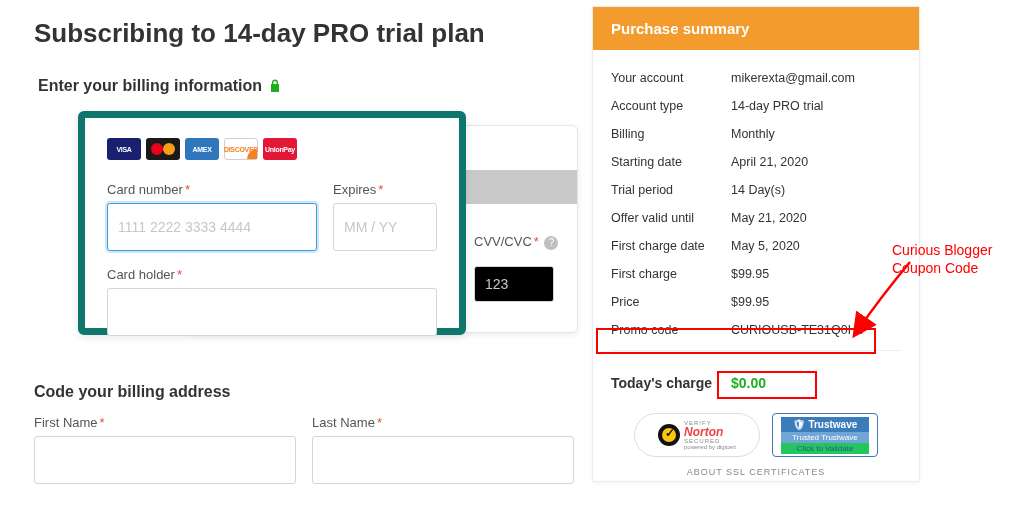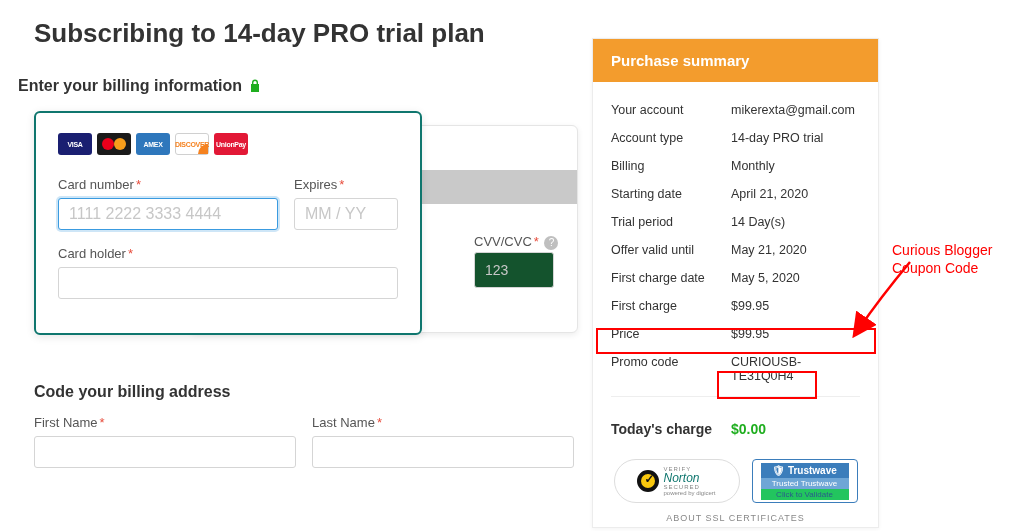--- a/index.html
+++ b/index.html
@@ -16,21 +16,21 @@
   .page-title {
     font-size: 26px;
     font-weight: 600;
     color: #333;
     margin: 18px 0 0 34px;
   }
   .billing-heading {
     font-size: 16px;
     font-weight: 600;
     color: #333;
-    margin: 28px 0 0 18px;
+    margin: 28px 0 0 38px;
   }
   .lock-icon {
     display: inline-block;
     width: 10px; height: 13px;
     vertical-align: -1px;
     margin-left: 4px;
   }
   .form-area {
     position: relative;
     margin: 16px 0 0 34px;
@@ -65,39 +65,40 @@
     background: #bfbfbf;
     color: #fff;
     font-size: 10px;
     line-height: 14px;
     text-align: center;
     vertical-align: middle;
     margin-left: 2px;
   }
   .cvv-input {
     position: absolute;
-    left: 283px; top: 126px;
+    left: 283px; top: 140px;
     width: 80px; height: 36px;
     border: 1px solid #d5d5d5;
     border-radius: 3px;
     padding: 0 10px;
     font-size: 14px;
     color: #999;
-    background: #14532d;
+    background: #000000;
   }
   .cvv-input::placeholder { color: #c7c7c7; }
   .card-front {
     position: relative;
     width: 388px; height: 224px;
     background: #fff;
-    border: 2px solid #0f766e;
+    border: 7px solid #0f766e;
     border-radius: 6px;
     box-shadow: 0 2px 8px rgba(0,0,0,0.10);
     z-index: 2;
     padding: 20px 22px 18px;
+    margin-left: 44px;
   }
   .card-brands {
     display: flex; gap: 5px; margin-bottom: 22px;
   }
   .brand {
     width: 34px; height: 22px;
     border-radius: 3px;
     font-size: 7px;
     font-weight: bold;
     color: #fff;
@@ -116,47 +117,47 @@
   .discover::after{content:"";position:absolute;bottom:0;right:0;width:10px;height:10px;background:#f58220;border-radius:10px 0 0 0;}
   .unionpay { background: #e21836; }
   .field-label {
     font-size: 13px; color: #555; margin-bottom: 6px; display: block;
   }
   .req { color: #e74c3c; margin-left: 2px; }
   .row { display: flex; gap: 16px; margin-bottom: 16px; }
   .col-card { flex: 1; }
   .col-exp { width: 104px; }
   input.text-field {
-    width: 100%; height: 32px;
+    width: 100%; height: 48px;
     border: 1px solid #d5d5d5;
     border-radius: 3px;
     padding: 8px 10px;
-    font-size: 16px;
+    font-size: 14px;
   }
   input.text-field::placeholder { color: #c7c7c7; }
   input.focused {
     border: 1px solid #3a9be0;
     box-shadow: 0 0 0 2px rgba(58,155,224,0.25);
   }
   .address-heading {
     font-size: 16px; font-weight: 600; color: #333;
     margin: 48px 0 0 34px;
   }
   .addr-row {
     display: flex; gap: 16px;
     margin: 14px 0 0 34px;
     width: 540px;
   }
   .addr-col { flex: 1; }
 
   
   .summary {
     position: absolute;
-    left: 592px; top: 38px;
-    width: 287px;
+    left: 592px; top: 6px;
+    width: 328px;
     background: #fff;
     border: 1px solid #ececec;
     box-shadow: 0 1px 4px rgba(0,0,0,0.05);
   }
   .summary-header {
     background: #f39c2d;
     color: #fff;
     font-size: 15px;
     font-weight: 600;
     padding: 13px 18px;
@@ -203,21 +204,21 @@
     width: 22px; height: 22px; border-radius: 50%;
     background: #f9c80e; border: 4px solid #111;
     position: relative;
   }
   .norton-mark::after {
     content: "✓"; position: absolute; left: 3px; top: -2px;
     font-size: 12px; color: #111; font-weight: bold;
   }
   .norton-text { display:flex; flex-direction:column; line-height:1; }
   .norton-top { font-size: 6px; color:#888; letter-spacing: 1px; }
-  .norton-name { font-size: 12px; font-weight: 400; font-style: italic; color:#0f766e; }
+  .norton-name { font-size: 12px; font-weight: 700; font-style: italic; color:#ef4444; }
   .norton-sub { font-size: 6px; color:#888; }
   .trustwave {
     background: #fff; border: 1px solid #3b7dbb; width: 106px;
   }
   .tw-top { background:#3b7dbb; color:#fff; font-size:10px; font-weight:700; width:100%; text-align:center; padding:2px 0; display:flex; align-items:center; justify-content:center; gap:3px;}
   .tw-mid { background:#6fa6d6; color:#fff; font-size:8px; width:100%; text-align:center; padding:1px 0;}
   .tw-bot { background:#22c55e; color:#2a5c8a; font-size:8px; width:100%; text-align:center; padding:1px 0;}
   .about-ssl {
     text-align: center; font-size: 9px; color: #888;
     letter-spacing: 1px; padding-bottom: 4px;

